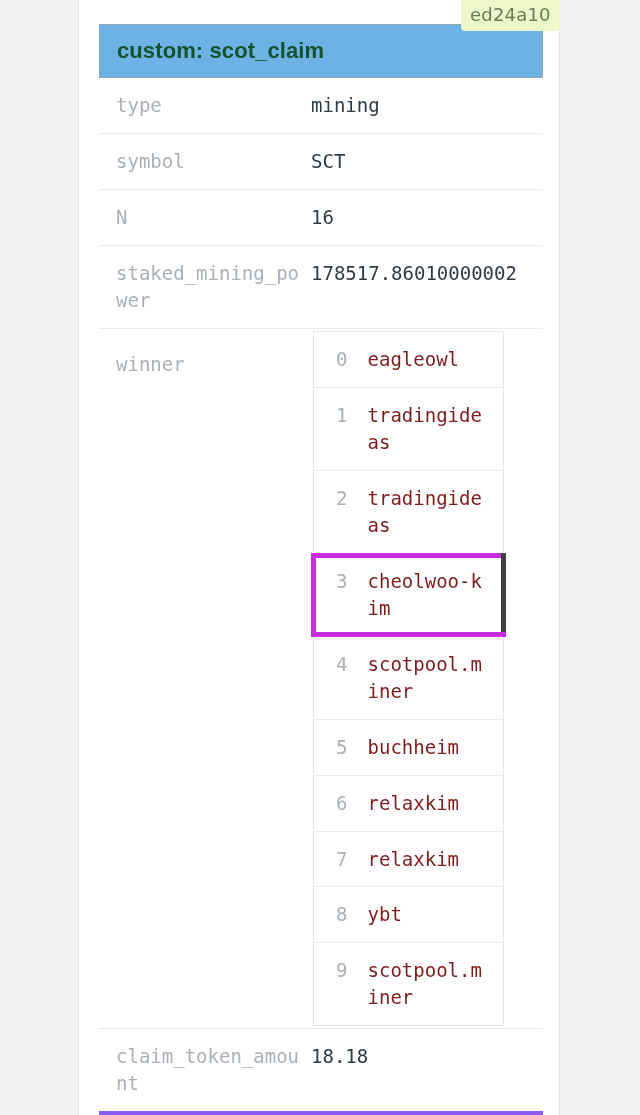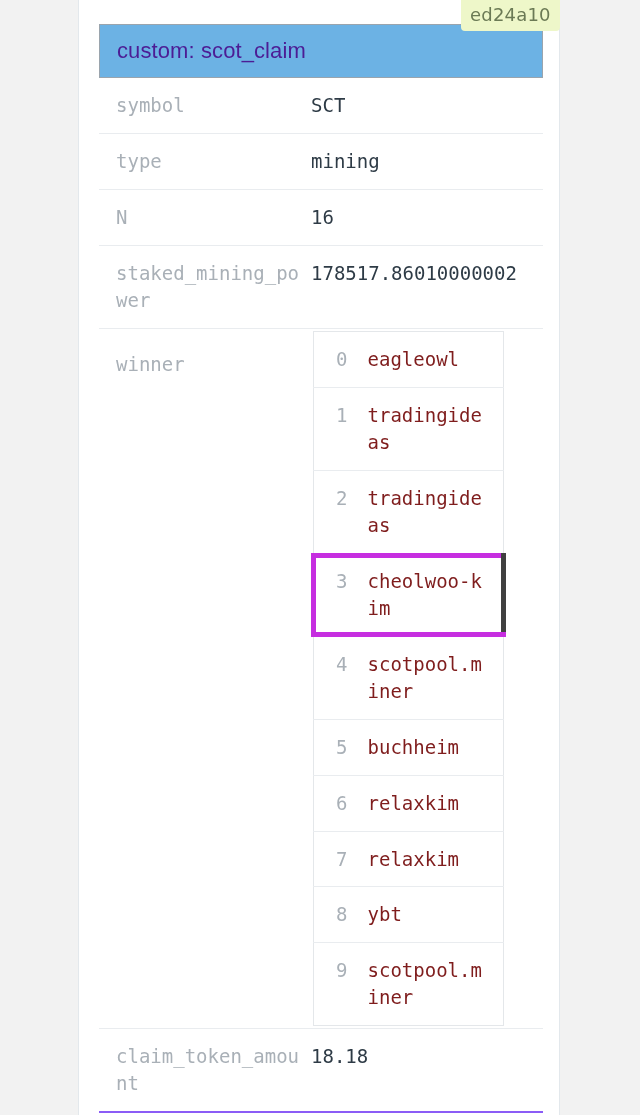--- a/index.html
+++ b/index.html
@@ -58,40 +58,40 @@
   #card-header {
     background: #6cb2e4;
     border: 1px solid #9aa4ad;
     box-sizing: border-box;
     height: 54px;
     display: flex;
     align-items: center;
     padding-left: 17px;
   }
   #card-header-title {
-    color: #4c1d95;
+    color: #14532d;
     font-family: "Liberation Sans", sans-serif;
-    font-weight: normal;
+    font-weight: bold;
     font-size: 22px;
     letter-spacing: 0.1px;
   }
 
   
   .field-table {
     width: 100%;
     border-collapse: collapse;
     table-layout: fixed;
   }
   .field-row > td {
     border-bottom: 1px solid #e9ecef;
     vertical-align: top;
     padding: 14px 0 14px 0;
   }
   .field-row:last-child > td {
-    border-bottom: 2px solid #8b5cf6;
+    border-bottom: 6px solid #8b5cf6;
   }
   .field-key {
     width: 212px;
     padding-left: 17px !important;
     padding-right: 8px !important;
     color: #a9b0b7;
     font-size: 19px;
     line-height: 1.42;
     word-break: break-all;
     box-sizing: border-box;
@@ -179,27 +179,27 @@
   <div id="record-card">
 
     <div id="card-header">
       <span id="card-header-title">custom: scot_claim</span>
     </div>
 
     <table class="field-table">
       <tbody>
 
         <tr class="field-row">
+          <td class="field-key">type</td>
+          <td class="field-val">mining</td>
+        </tr>
+
+        <tr class="field-row">
           <td class="field-key">symbol</td>
           <td class="field-val">SCT</td>
-        </tr>
-
-        <tr class="field-row">
-          <td class="field-key">type</td>
-          <td class="field-val">mining</td>
         </tr>
 
         <tr class="field-row">
           <td class="field-key">N</td>
           <td class="field-val">16</td>
         </tr>
 
         <tr class="field-row">
           <td class="field-key">staked_mining_power</td>
           <td class="field-val">178517.86010000002</td>

